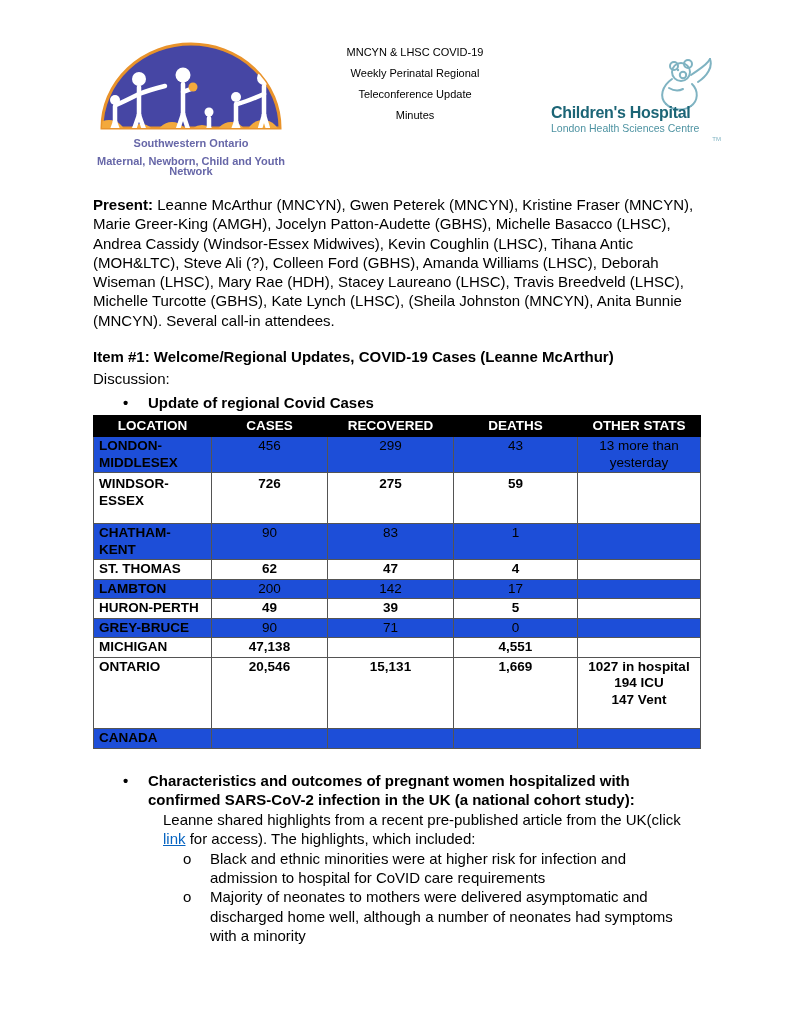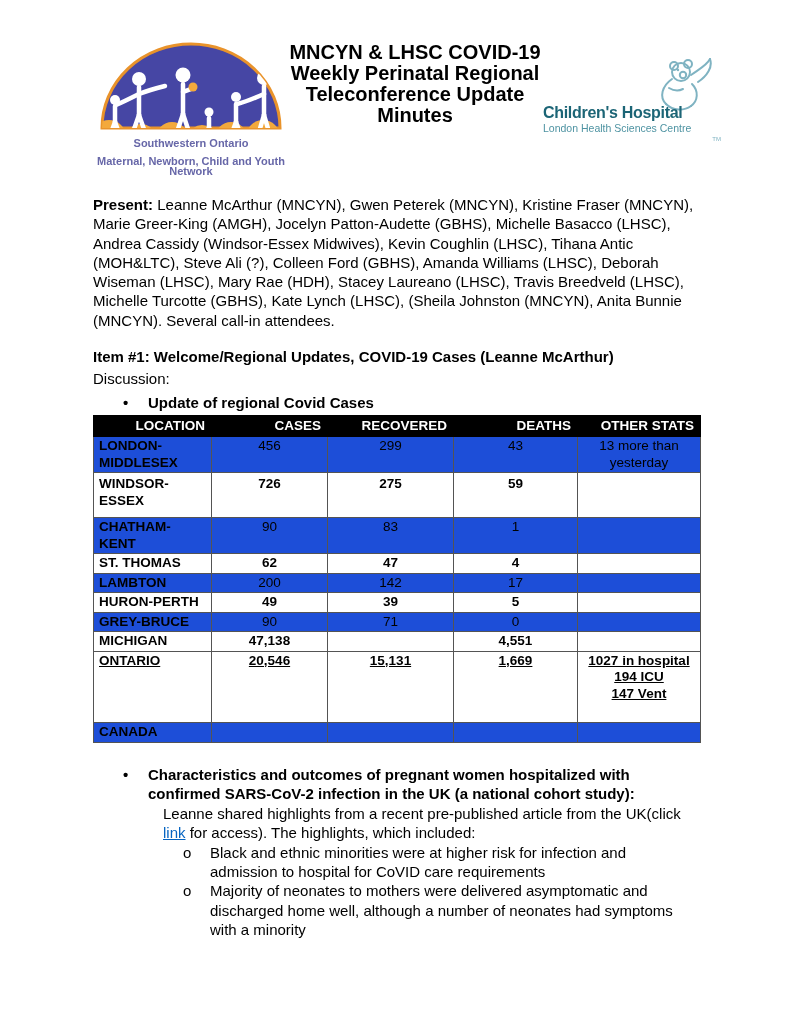--- a/index.html
+++ b/index.html
@@ -6,49 +6,49 @@
   .page {
     width:791px; height:1024px; margin:0 auto; background:#ffffff;
     font-family:"Liberation Sans", sans-serif; color:#000; position:relative;
     overflow:hidden; box-sizing:border-box;
   }
   
   .header { display:flex; padding:38px 70px 0 95px; box-sizing:border-box; }
   .logo-left { width:192px; flex:0 0 auto; }
   .logo-left svg { display:block; }
   .logo-cap { text-align:center; color:#6767a8; font-weight:bold; font-size:11px; line-height:10px; margin-top:8px; }
-  .title-block { flex:1; text-align:center; font-weight:bold; font-size:20px; line-height:21px; padding-top:4px; }
+  .title-block { flex:1; text-align:center; font-weight:normal; font-size:11px; line-height:21px; padding-top:4px; }
   .logo-right { width:178px; flex:0 0 auto; margin-top:20px; position:relative; height:92px; }
   .bear-svg { position:absolute; top:0; right:2px; }
-  .chl-text { position:absolute; left:0; top:46px; width:162px; text-align:left; }
+  .chl-text { position:absolute; left:8px; top:46px; width:162px; text-align:left; }
   .chl-name { font-weight:bold; font-size:16px; color:#1c6576; letter-spacing:-0.3px; line-height:18px; }
   .chl-sub { font-size:10.5px; color:#4e93a2; line-height:13px; }
   .tm { position:absolute; right:0; top:78px; font-size:6px; color:#7fb3c2; }
   
   .date-block { text-align:center; margin-top:31px; font-size:15px; line-height:20px; }
   .content { padding:0 91px 0 93px; box-sizing:border-box; }
   .moderators { margin-top:30px; font-size:15px; line-height:19px; }
   .present { margin-top:19px; font-size:15px; line-height:19.3px; }
   b.lbl { font-weight:bold; }
   .item-heading { margin-top:17px; font-weight:bold; font-size:15px; line-height:19px; }
   .discussion { margin-top:3px; font-weight:normal; font-size:15px; line-height:19px; }
   .blt1 { display:flex; margin:5px 0 3px 30px; font-weight:bold; font-size:15px; line-height:19px; }
   .dot { width:25px; flex:0 0 auto; }
   
   table.covid { border-collapse:collapse; table-layout:fixed; width:607px; font-size:13.5px; margin-top:1px; }
-  table.covid th { background:#000; color:#fff; padding:2px 6px; border:1px solid #000; font-size:13.5px; line-height:16px;text-align:right; }
+  table.covid th { background:#000; color:#fff; padding:2px 6px; border:1px solid #000; font-size:13.5px; line-height:16px; }
   table.covid td { border:1px solid #545454; padding:1px 5px; line-height:16.5px; vertical-align:top; }
   tr.shade td { background:#1d4ed8; }
   tr.bold-row td { font-weight:bold; }
   td.loc { text-align:left; font-weight:bold; }
   td.num, td.other { text-align:center; }
   td.det-loc { padding-left:13px; }
   td.det-loc .det-name { margin-left:26px; font-weight:bold; }
-  tr.tall td { height:68px;text-decoration:underline; }
-  tr.we td { padding-top:3px; padding-bottom:8px; }
+  tr.tall td { height:68px; }
+  tr.we td { padding-top:3px; padding-bottom:14px; }
   tr.can td { height:17px; }
   
   .sec2 { display:flex; margin:22px 0 0 30px; font-weight:bold; font-size:15px; line-height:19.3px; }
   .sec2 .txt { width:552px; }
   .para { margin:1px 0 0 70px; font-size:15px; line-height:19.3px; width:537px; }
   .oblt { display:flex; margin-left:90px; font-size:15px; line-height:19.3px; }
   .omark { width:27px; flex:0 0 auto; }
   .oblt .txt { width:480px; }
   a.doclink { color:#0563c1; text-decoration:underline; cursor:pointer; }
 </style>

